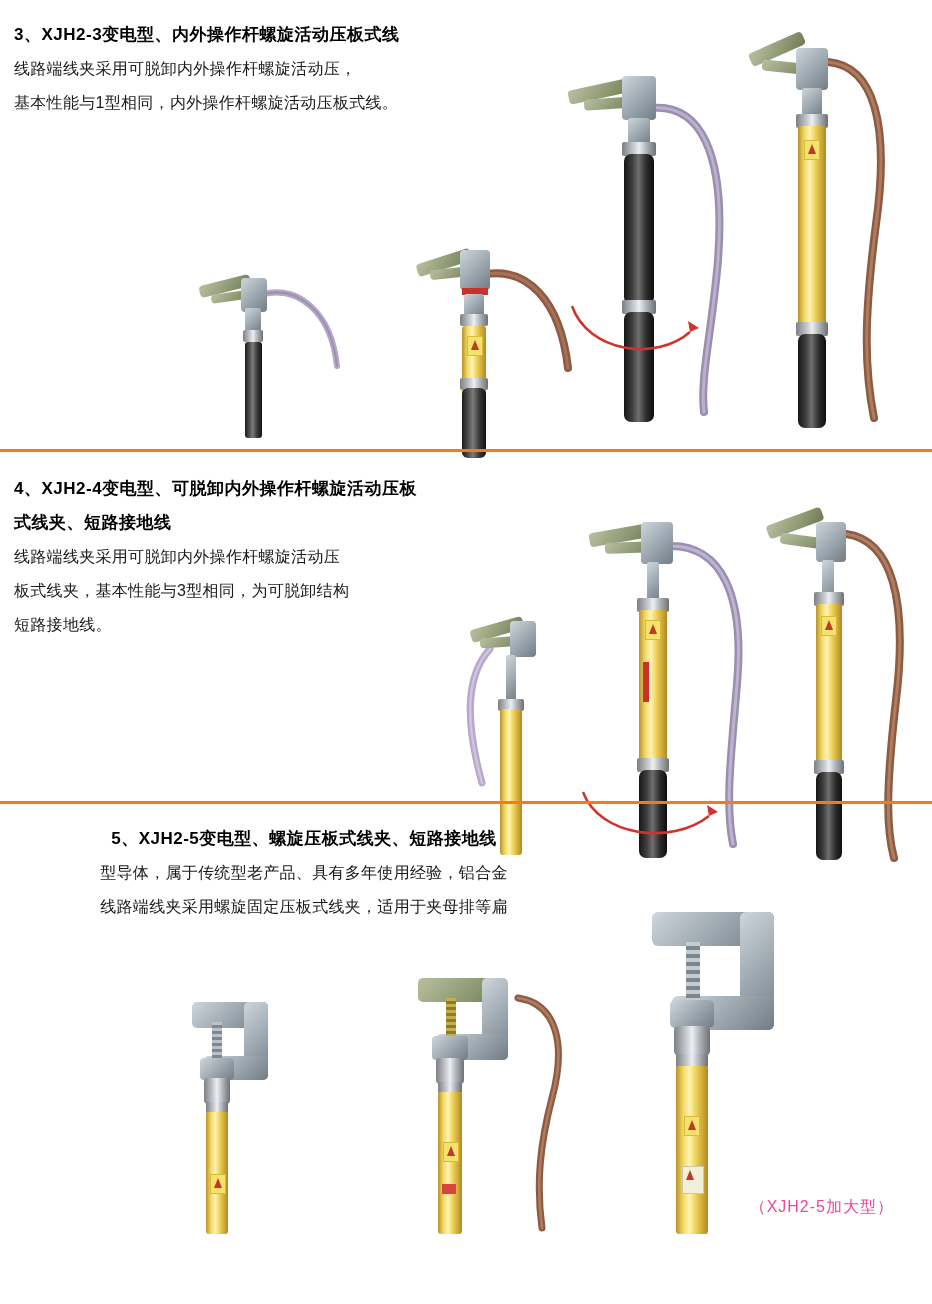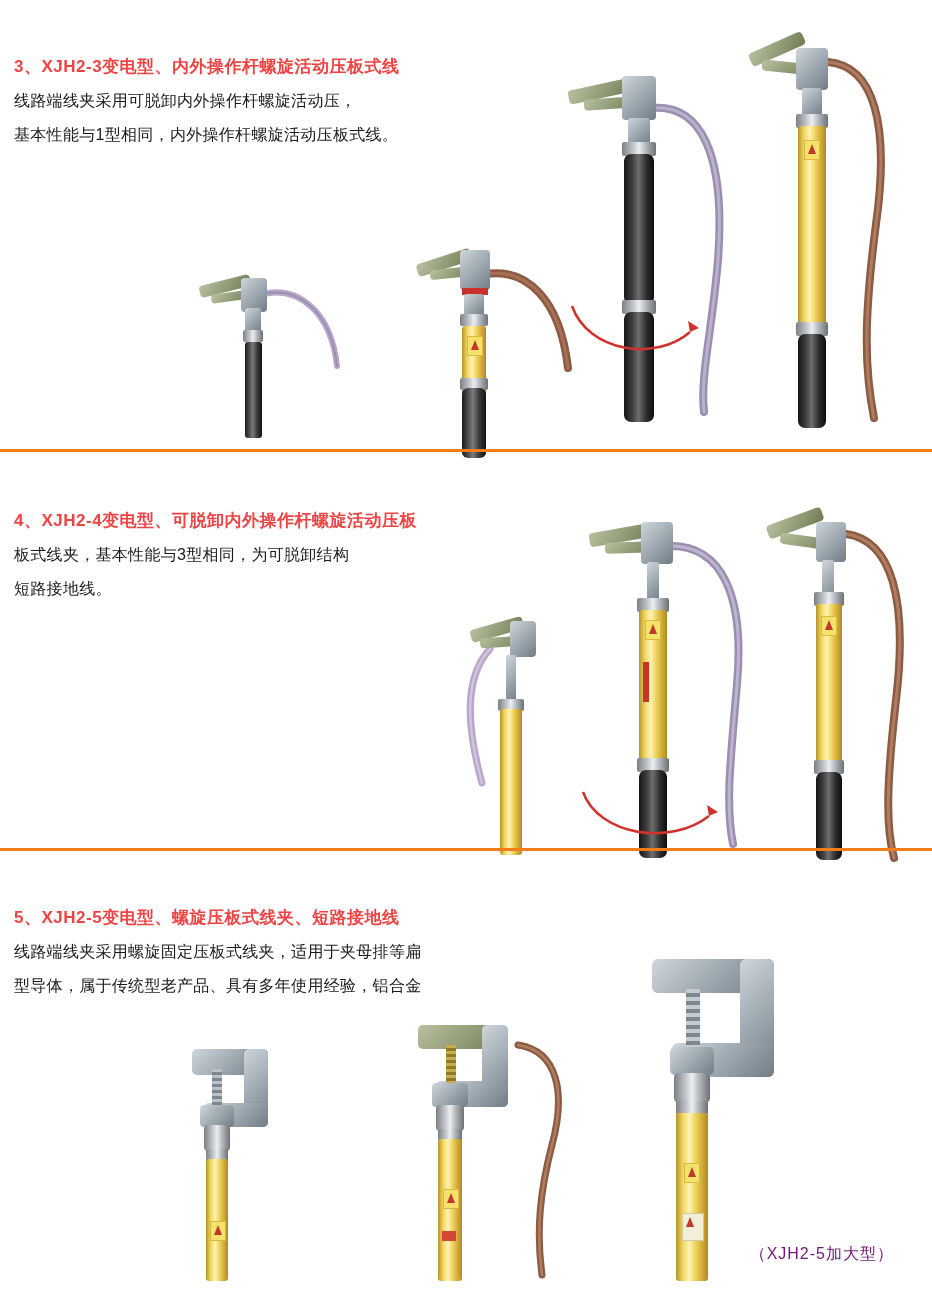--- a/index.html
+++ b/index.html
@@ -21,22 +21,21 @@
     height: 1304px;
   }
   .section {
     position: relative;
   }
   .heading {
     font-size: 17px;
     font-weight: bold;
     line-height: 34px;
     letter-spacing: 0.5px;
-    color: #ef4444;
-    margin-top: 32px;
+    color: #000000;
   }
   .body-text {
     font-size: 16px;
     line-height: 34px;
     color: #1a1a1a;
     letter-spacing: 0.3px;
   }
   .divider {
     height: 3px;
     background: #f07c1a;
@@ -44,33 +43,33 @@
   }
   .text-block {
     padding-left: 14px;
   }
 
   
   #sec3 { height: 452px; }
   #sec3 .text-block { padding-top: 18px; width: 520px; }
 
   
-  #sec4 { height: 399px; }
+  #sec4 { height: 352px; }
   #sec4 .text-block { padding-top: 20px; width: 470px; }
 
   
-  #sec5 { height: 430px; }
+  #sec5 { height: 430px; text-align: center; }
   #sec5 .text-block { padding-top: 18px; width: 580px; }
 
   .caption {
     position: absolute;
     right: 38px;
     bottom: 16px;
     font-size: 16px;
-    color: #701a75;
+    color: #ec4899;
     letter-spacing: 1px;
   }
 
   
   .art { position: absolute; }
   .rod {
     position: absolute;
     border-radius: 3px;
   }
   .rod-yellow {
@@ -201,20 +200,22 @@
 
     </div>
 
     <div class="divider" style="position:absolute; left:0; bottom:0;"></div>
   </div>
 
   <div class="section" id="sec4">
 
     <div class="text-block">
       <div class="heading">4、XJH2-4变电型、可脱卸内外操作杆螺旋活动压板</div>
+      <div class="heading">式线夹、短路接地线</div>
+      <div class="body-text">线路端线夹采用可脱卸内外操作杆螺旋活动压</div>
       <div class="body-text">板式线夹，基本性能与3型相同，为可脱卸结构</div>
       <div class="body-text">短路接地线。</div>
     </div>
 
     <div class="art" style="left:0; top:0; width:932px; height:410px;">
 
       <div class="art" style="left:420px; top:155px; width:200px; height:250px;">
         <svg class="cable" style="left:0; top:0;" width="200" height="250">
           <path d="M70 42 C 44 70, 46 118, 62 176" stroke="#b7a7c9" stroke-width="7" fill="none" stroke-linecap="round"></path>
           <path d="M70 42 C 44 70, 46 118, 62 176" stroke="#d8cce6" stroke-width="2.5" fill="none" stroke-linecap="round" opacity="0.8"></path>
@@ -266,22 +267,22 @@
 
     </div>
 
     <div class="divider" style="position:absolute; left:0; bottom:0;"></div>
   </div>
 
   <div class="section" id="sec5">
 
     <div class="text-block">
       <div class="heading">5、XJH2-5变电型、螺旋压板式线夹、短路接地线</div>
+      <div class="body-text">型导体，属于传统型老产品、具有多年使用经验，铝合金</div>
       <div class="body-text">线路端线夹采用螺旋固定压板式线夹，适用于夹母排等扁</div>
-      <div class="body-text">型导体，属于传统型老产品、具有多年使用经验，铝合金</div>
     </div>
 
     <div class="art" style="left:0; top:0; width:932px; height:430px;">
 
       <div class="art" style="left:170px; top:190px; width:140px; height:240px;">
         <div class="clamp-body" style="left:22px; top:8px; width:76px; height:26px; border-radius:5px;"></div>
         <div class="clamp-body" style="left:74px; top:8px; width:24px; height:78px; border-radius:5px;"></div>
         <div class="clamp-body" style="left:34px; top:62px; width:64px; height:24px; border-radius:5px;"></div>
         <div class="clamp-screw" style="position:absolute; left:42px; top:28px; width:10px; height:40px; background:repeating-linear-gradient(to bottom,#b9c2c8 0 3px,#7d878e 3px 6px);"></div>
         <div class="clamp-body" style="left:30px; top:64px; width:34px; height:22px; border-radius:4px;"></div>

